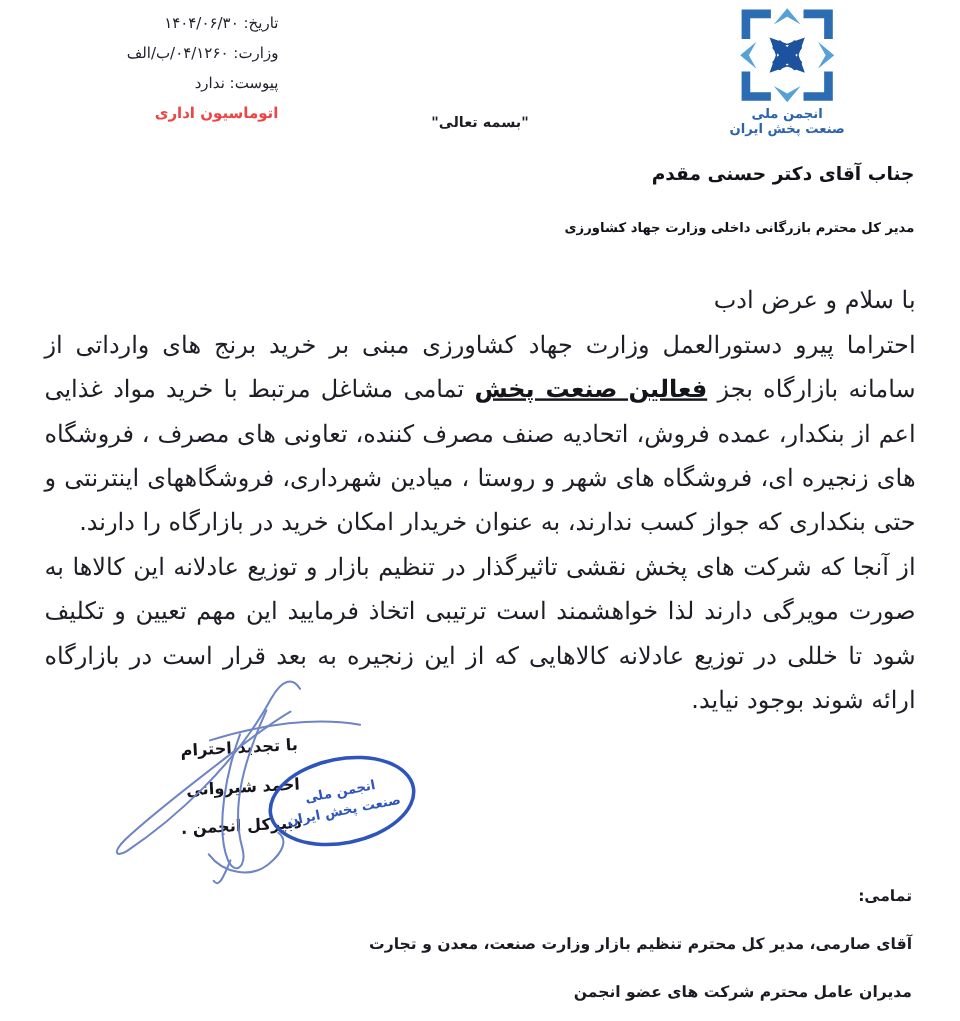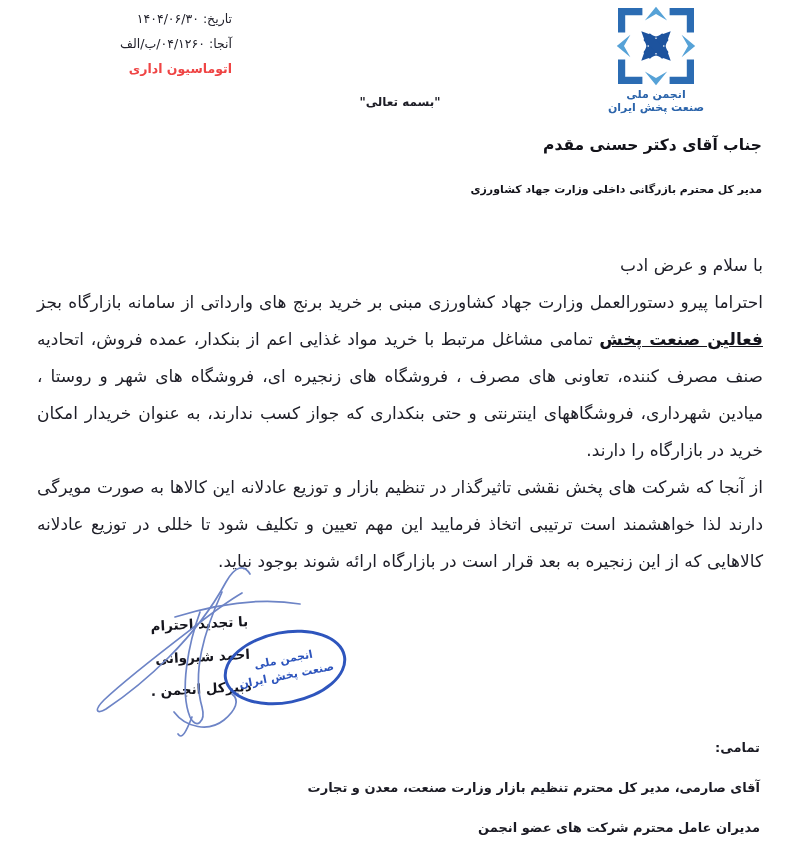--- a/index.html
+++ b/index.html
@@ -32,22 +32,22 @@
   .besmele {
     position:absolute; top:95px; left:0; right:0;
     text-align:center; font-size:12px; font-weight:bold; color:#1d1d26;
   }
   
   .recipient { position:absolute; top:136px; right:38px; left:38px; }
   .recipient-name { font-size:15.5px; font-weight:bold; color:#121219; }
   .recipient-title { margin-top:29px; font-size:11px; font-weight:bold; color:#121219; }
   
   .letter-body {
-    position:absolute; top:247px; right:37px; left:37px;
-    font-size:17px; line-height:37px; text-align:justify;
+    position:absolute; top:232px; right:37px; left:37px;
+    font-size:20px; line-height:37px; text-align:justify;
     color:#1e1e27;
   }
   .salutation { text-align:right; }
   .para { margin:0; }
   .highlight { font-weight:bold; text-decoration:underline; color:#14141c; }
   
   .sig-text {
     position:absolute; top:609px; left:92px; width:158px;
     text-align:right; font-size:13.5px; font-weight:bold;
     line-height:32.5px; color:#14141c;
@@ -66,21 +66,22 @@
   .cc-block { position:absolute; top:740px; right:40px; left:40px; text-align:right; }
   .cc-line { font-size:13px; font-weight:bold; color:#1b1b24; line-height:15px; margin-bottom:25px; }
 </style>
 </head>
 <body>
 
 <div class="page">
 
   <div class="meta-block">
     <div class="meta-line"><span>تاریخ:</span> <span>۱۴۰۴/۰۶/۳۰</span></div>
-    <div class="meta-line"><span>آنجا:</span> <span>۰۴/۱۲۶۰/ب/الف</span></div>
+    <div class="meta-line"><span>وزارت:</span> <span>۰۴/۱۲۶۰/ب/الف</span></div>
+    <div class="meta-line"><span>پیوست:</span> <span>ندارد</span></div>
     <div class="meta-line bold">اتوماسیون اداری</div>
   </div>
 
   <div class="logo-block">
     <svg class="logo-icon" width="80" height="80" viewBox="0 0 100 100">
       <g fill="none" stroke="#2b6cb3" stroke-width="9">
         <path d="M7,33 L7,7 L33,7"></path>
         <path d="M67,7 L93,7 L93,33"></path>
         <path d="M93,67 L93,93 L67,93"></path>
         <path d="M33,93 L7,93 L7,67"></path>

